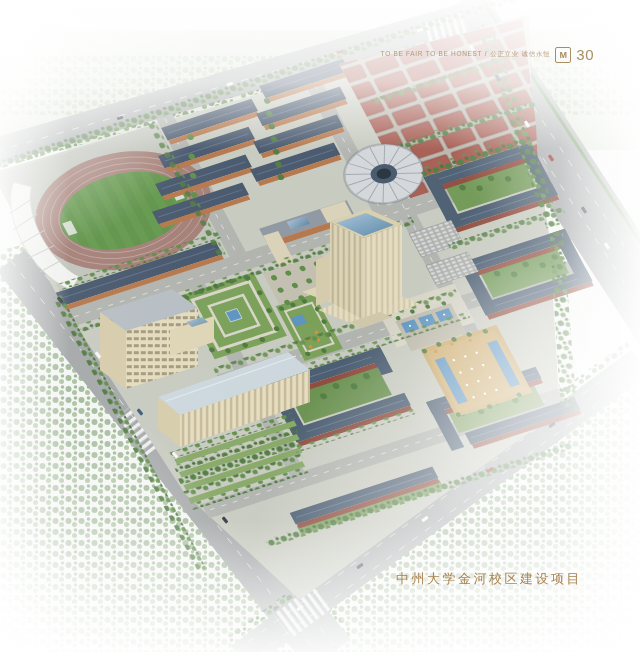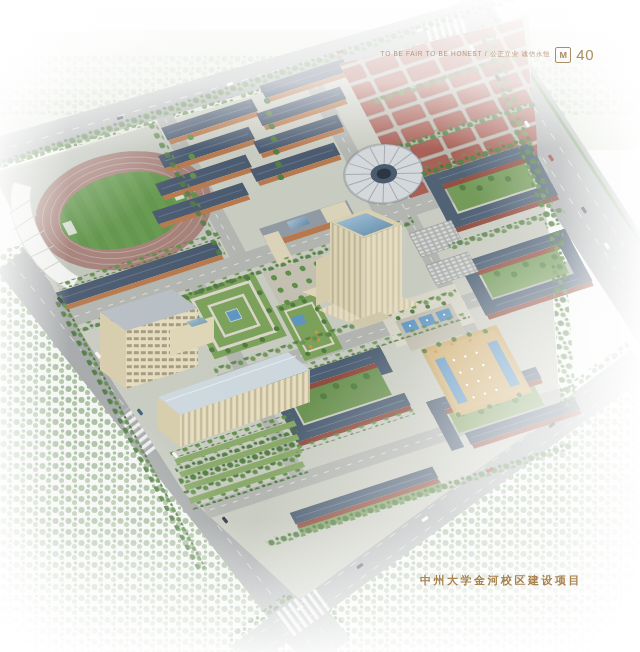--- a/index.html
+++ b/index.html
@@ -14,21 +14,21 @@
   .road{fill:#a4a7a8}
   .dash{stroke:#fff;stroke-width:1;stroke-dasharray:7 9;opacity:.6;fill:none}
   .idash{stroke:#fff;stroke-width:.8;stroke-dasharray:5 7;opacity:.6;fill:none}
   
   .hdr{position:absolute;top:46px;right:46px;display:flex;align-items:center;gap:5px;}
   .hdr .slogan{font-size:6.5px;letter-spacing:.7px;color:#b29a78;white-space:nowrap;}
   .hdr .slogan .zh{color:#bda081;margin-left:3px;}
   .hdr .logo{width:14px;height:14px;border:1.5px solid #a98e63;border-radius:2px;color:#a98e63;
              font-size:9px;font-weight:bold;display:flex;align-items:center;justify-content:center;}
   .hdr .pnum{font-size:15px;color:#a98e63;letter-spacing:.5px;}
-  .caption{position:absolute;bottom:64px;right:58px;font-size:11px;font-weight:bold;
+  .caption{position:absolute;bottom:64px;right:58px;font-size:13px;font-weight:normal;
            color:#a8824f;letter-spacing:2.5px;white-space:nowrap;}
 </style>
 </head>
 <body>
 
 <div class="stage">
 <svg width="640" height="652" viewBox="0 0 640 652">
 <defs>
   <pattern id="treePat" patternUnits="userSpaceOnUse" width="13" height="11">
     <circle cx="3.5" cy="4" r="3" fill="#4e7a3e"></circle>
@@ -538,17 +538,17 @@
   <rect width="640" height="652" fill="url(#cBL)"></rect>
   <rect width="640" height="652" fill="url(#cTL)"></rect>
   <rect width="640" height="652" fill="url(#cMR)"></rect>
 </g>
 </svg>
 
 <div class="hdr">
   <span class="slogan"><span>TO BE FAIR TO BE HONEST</span>
     <span>/</span><span class="zh">公正立业 诚信永恒</span></span>
   <span class="logo">M</span>
-  <span class="pnum">40</span>
+  <span class="pnum">30</span>
 </div>
 
 <div class="caption">中州大学金河校区建设项目</div>
 </div>
 
 </body></html>

